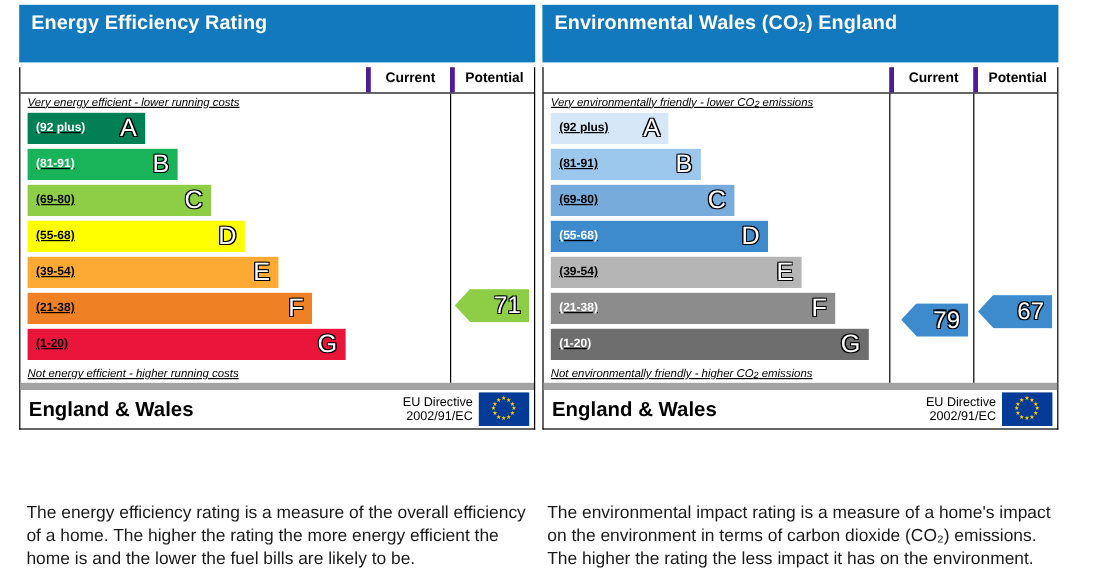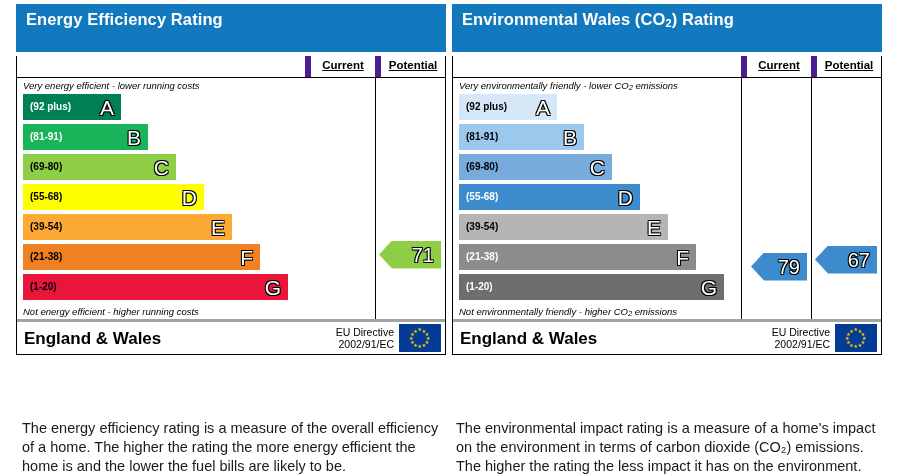--- a/index.html
+++ b/index.html
@@ -32,29 +32,28 @@
   .epc-table {
     border: 1px solid #000;
     border-top: none;
     margin-top: 4px;
     background: #fff;
   }
   .hdr-row { display: flex; height: 22px; border-bottom: 1px solid #000; }
   .hdr-blank { flex: 1 1 auto; }
   .hdr-cell {
     width: 70px; flex: 0 0 70px;
-    border-left: 6px solid #4c1d95;
+    border-left: 4px solid #4c1d95;
     font-size: 11.5px; font-weight: bold; color: #000;
     display: flex; align-items: center; justify-content: center;
     line-height: 1;
-    text-decoration: underline;
-  }
-
-  
-  .body-row { display: flex; border-bottom: 3px solid #a3a3a3; }
+  }
+
+  
+  .body-row { display: flex; border-bottom: 6px solid #a3a3a3; text-decoration: underline; }
   .bars-col { flex: 1 1 auto; position: relative; padding: 0; }
   .val-col {
     width: 70px; flex: 0 0 70px;
     border-left: 1px solid #000;
     position: relative;
   }
 
   .capline {
     font-size: 9.5px; font-style: italic; color: #000;
     padding: 3px 0 2px 6px; line-height: 1.1; white-space: nowrap;
@@ -206,21 +205,21 @@
       </div>
 
     </div>
   </div>
 
   <p class="desc left">The energy efficiency rating is a measure of the overall efficiency of a home. The higher the rating the more energy efficient the home is and the lower the fuel bills are likely to be.</p>
 
   <div class="epc right">
 
     <div class="epc-title">
-      <span>Environmental Wales (CO</span><sub>2</sub><span>) Rating</span>
+      <span>Environmental Wales (CO</span><sub>2</sub><span>) England</span>
     </div>
 
     <div class="epc-table">
 
       <div class="hdr-row">
         <div class="hdr-blank"></div>
         <div class="hdr-cell">Current</div>
         <div class="hdr-cell">Potential</div>
       </div>
 

